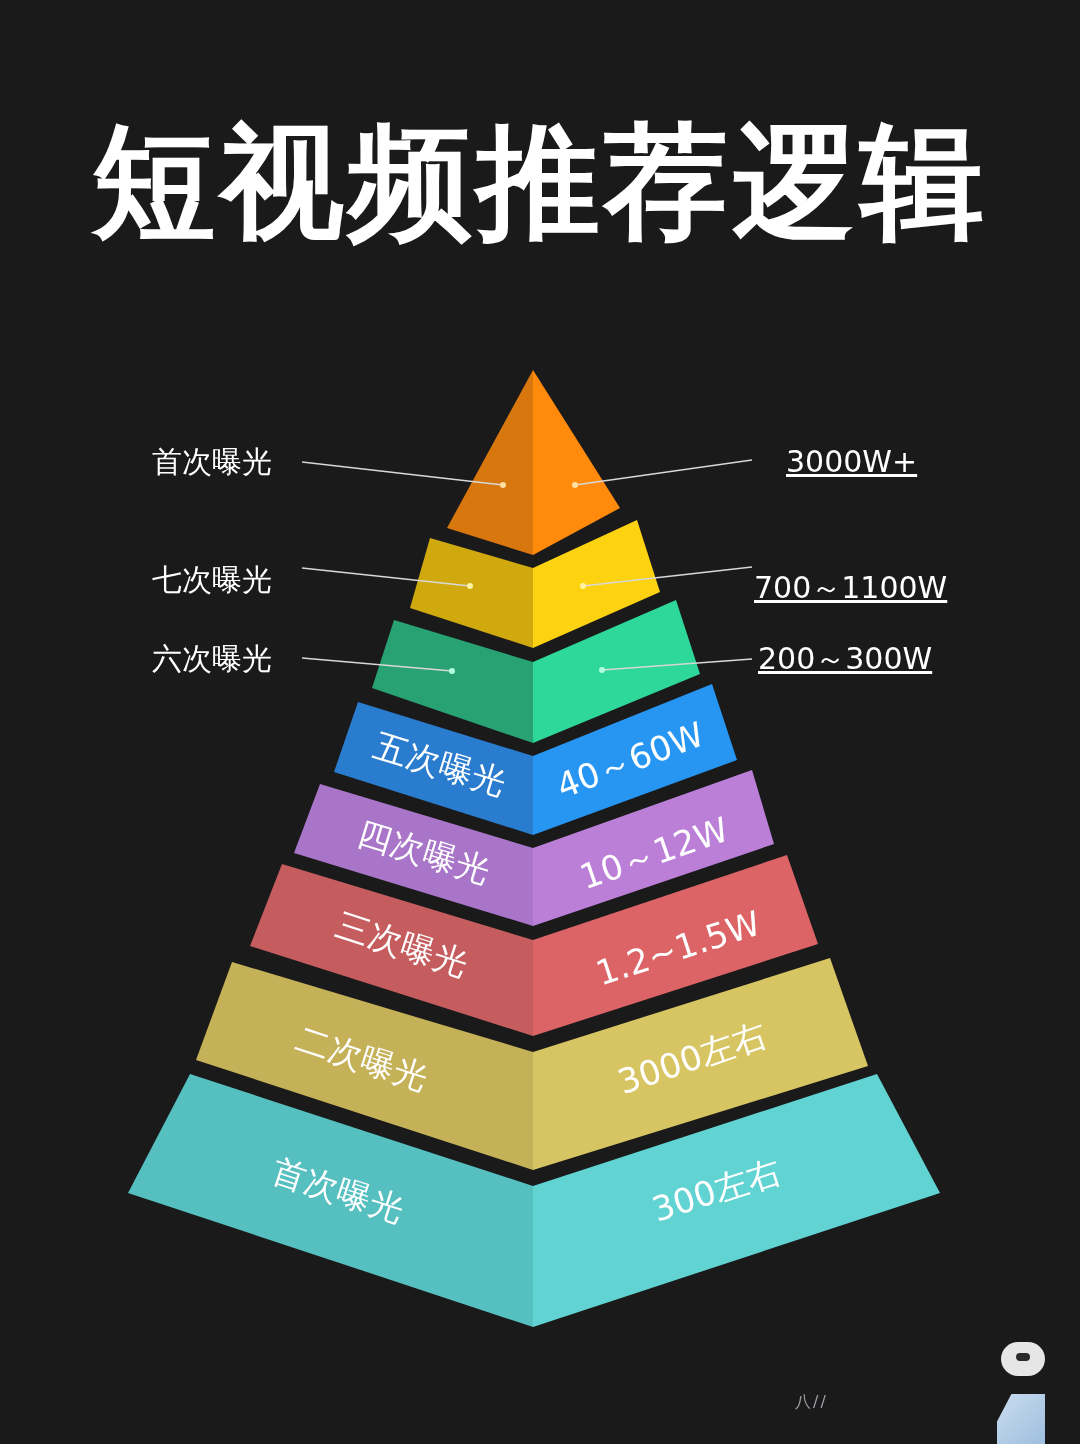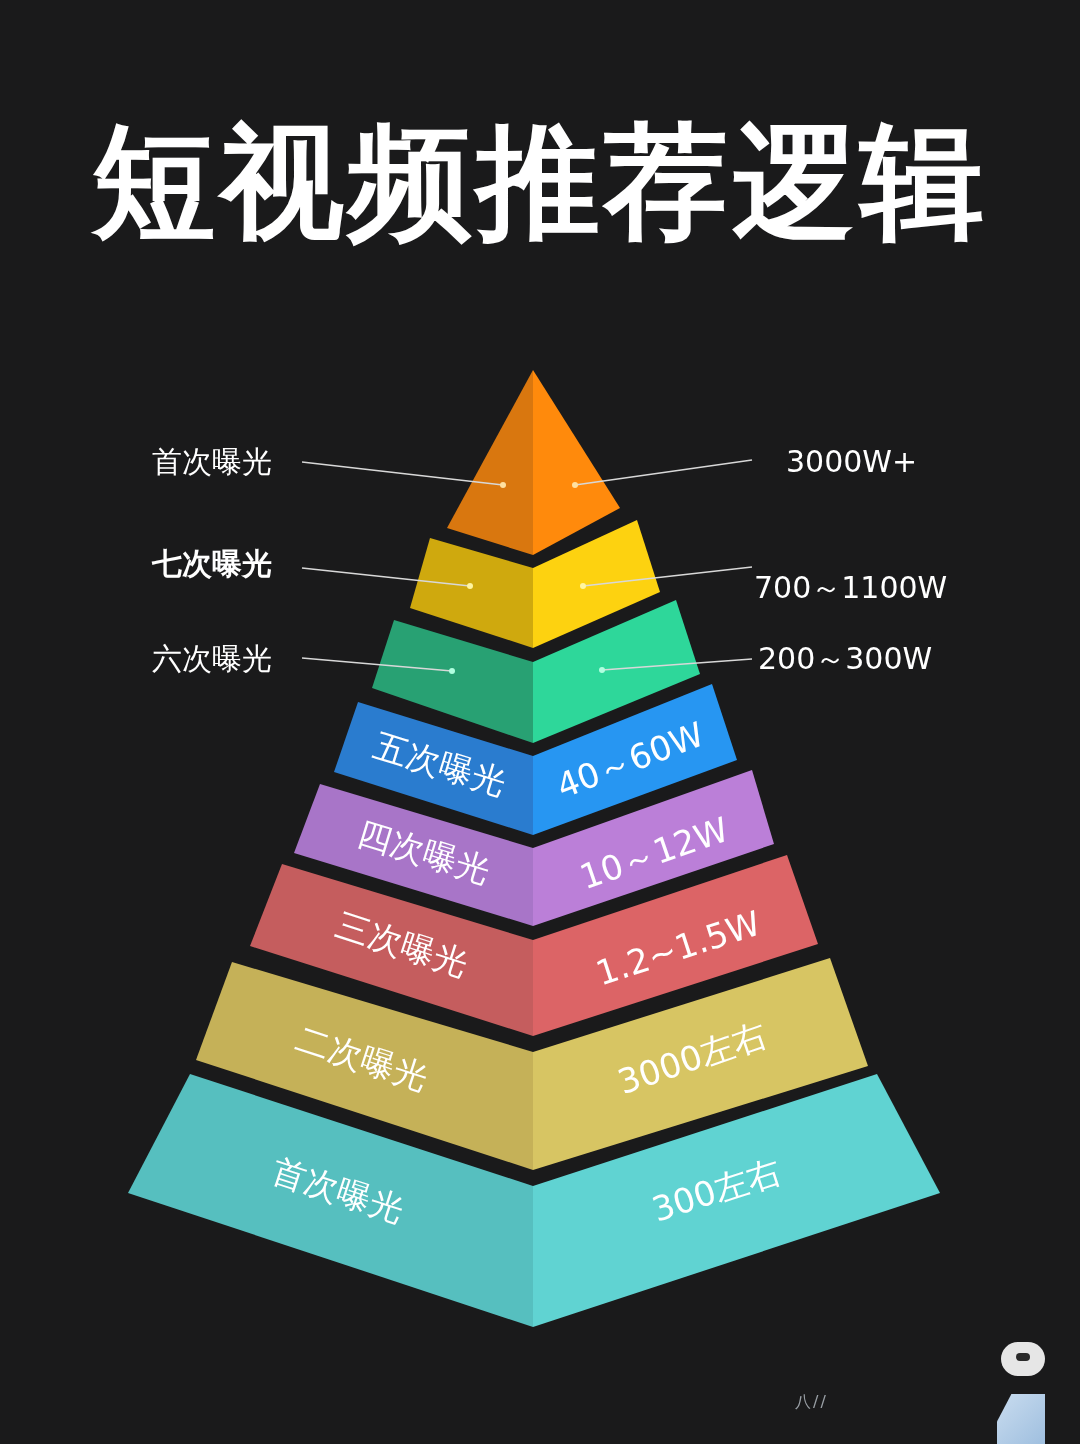--- a/index.html
+++ b/index.html
@@ -33,21 +33,21 @@
     top: 0;
   }
   .side-label {
     position: absolute;
     font-size: 30px;
     line-height: 36px;
     color: #ffffff;
     white-space: nowrap;
   }
   .side-label.left { left: 152px; }
-  .side-label.right { left: 754px; }
+  .side-label.right { left: 754px; text-decoration: underline; }
   .in-label {
     position: absolute;
     font-size: 34px;
     line-height: 40px;
     color: #ffffff;
     white-space: nowrap;
     transform-origin: center center;
   }
   .wm-text {
     position: absolute;
@@ -147,21 +147,21 @@
     <circle cx="470" cy="586" r="3" fill="#fff5a0"></circle>
     <circle cx="583" cy="586" r="3" fill="#fff5a0"></circle>
     <circle cx="452" cy="671" r="3" fill="#b0ffe0"></circle>
     <circle cx="602" cy="670" r="3" fill="#b0ffe0"></circle>
   </g>
 </svg>
 
 <div class="side-label left" style="top:444px;">首次曝光</div>
 <div class="side-label right" style="top:444px; left:786px;">3000W+</div>
 
-<div class="side-label left" style="top:546px;font-weight:bold;">七次曝光</div>
+<div class="side-label left" style="top:562px;">七次曝光</div>
 <div class="side-label right" style="top:570px;">700～1100W</div>
 
 <div class="side-label left" style="top:641px;">六次曝光</div>
 <div class="side-label right" style="top:641px; left:758px;">200～300W</div>
 
 <div class="in-label" style="left:372px; top:744px; transform: rotate(17deg);">五次曝光</div>
 <div class="in-label" style="left:553px; top:740px; transform: rotate(-21deg);">40～60W</div>
 
 <div class="in-label" style="left:356px; top:832px; transform: rotate(17deg);">四次曝光</div>
 <div class="in-label" style="left:577px; top:833px; transform: rotate(-19deg);">10～12W</div>

